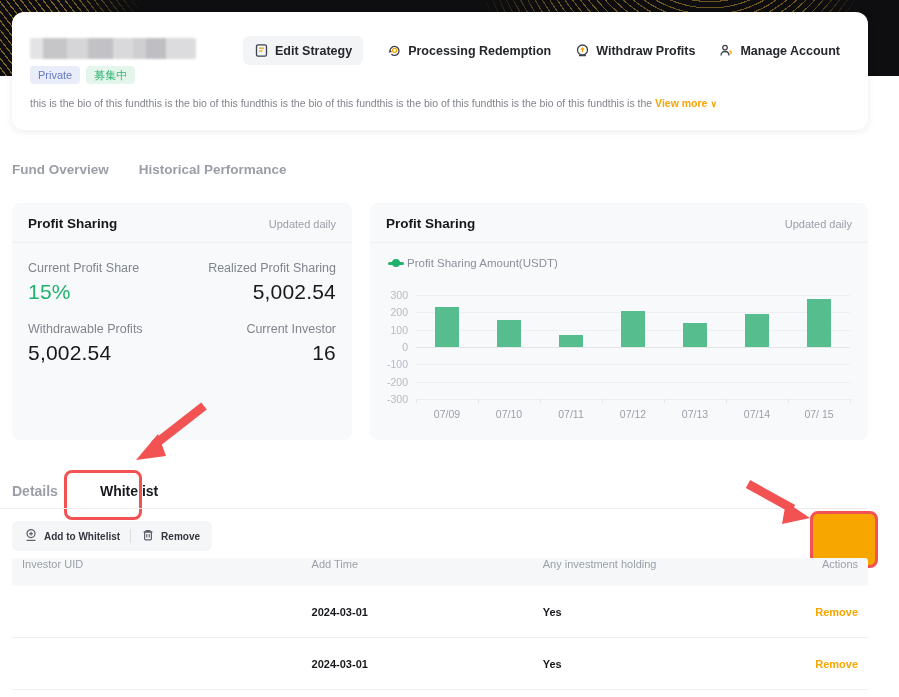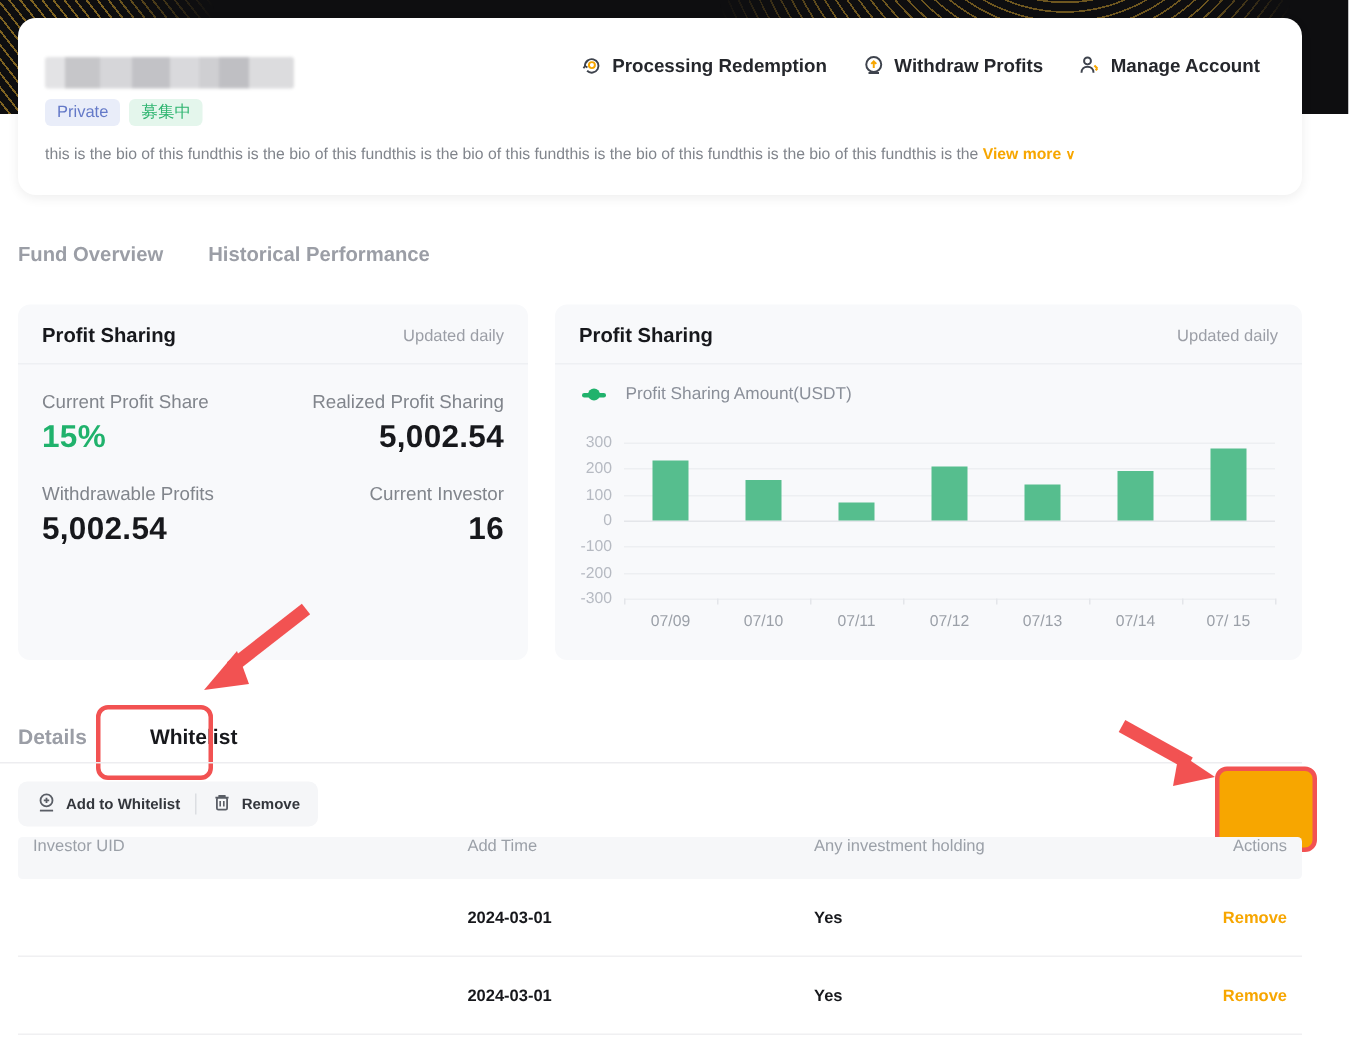--- a/index.html
+++ b/index.html
@@ -48,24 +48,24 @@
   .stats-card{left:12px;top:203px;width:340px;height:237px;}
   .chart-card{left:370px;top:203px;width:498px;height:237px;}
   .card-head{display:flex;justify-content:space-between;align-items:center;
     padding:13px 16px 11px 16px;border-bottom:1px solid #eef0f3;}
   .card-title{font-size:13.5px;font-weight:700;color:#17181c;}
   .card-updated{font-size:11px;color:#9b9ea6;}
   .stats-grid{display:grid;grid-template-columns:1fr 1fr;padding:18px 16px 0 16px;row-gap:18px;}
   .stat{display:flex;flex-direction:column;gap:5px;}
   .stat.right{text-align:right;}
   .stat-label{font-size:12.5px;color:#81858c;}
-  .stat-value{font-size:21px;font-weight:700;color:#17181c;letter-spacing:.2px;}
+  .stat-value{font-size:21px;font-weight:400;color:#17181c;letter-spacing:.2px;}
   .stat-value.green{color:#20b26c;}
   
-  .legend{display:flex;align-items:center;gap:13px;padding:14px 0 0 18px;text-align:center;}
+  .legend{display:flex;align-items:center;gap:3px;padding:14px 0 0 18px;text-align:center;}
   .legend-marker{position:relative;width:16px;height:3px;background:#20b26c;border-radius:2px;}
   .legend-marker::after{content:"";position:absolute;left:4px;top:-2.5px;width:8px;height:8px;border-radius:50%;background:#20b26c;}
   .legend-label{font-size:11.5px;color:#8a8f99;}
   .chart-area{position:absolute;left:46px;right:18px;top:92px;height:104px;}
   .gridline{position:absolute;left:0;right:0;height:1px;background:#edeff2;}
   .gridline.zero{background:#e4e6ea;}
   .ylabel{position:absolute;right:100%;margin-right:8px;width:32px;text-align:right;
     font-size:10.5px;color:#b6bac2;transform:translateY(-50%);}
   .bar{position:absolute;width:24px;bottom:50%;background:#56be8e;transform:translateX(-50%);}
   .xtick{position:absolute;top:100%;width:1px;height:4px;background:#e4e6ea;}
@@ -111,20 +111,30 @@
 
 <div class="banner"></div>
 
 <div class="header-card">
   <div class="fund-name-blur"></div>
   <div class="badges">
     <span class="badge private">Private</span>
     <span class="badge recruiting">募集中</span>
   </div>
   <div class="actions">
+    <div class="action-btn pill">
+      <span>
+        <svg width="15" height="15" viewBox="0 0 15 15">
+            <rect x="2.5" y="1.8" width="10" height="11.4" rx="1.6" fill="none" stroke="#3e434d" stroke-width="1.3"></rect>
+            <line x1="5" y1="5.2" x2="10" y2="5.2" stroke="#f7a600" stroke-width="1.3"></line>
+            <line x1="5" y1="8" x2="8.4" y2="8" stroke="#f7a600" stroke-width="1.3"></line>
+          </svg>
+      </span>
+      <span>Edit Strategy</span>
+    </div>
     <div class="action-btn">
       <span>
         <svg width="15" height="15" viewBox="0 0 15 15">
             <path d="M3 8 a4.5 4.5 0 1 1 1.4 3.2" fill="none" stroke="#3e434d" stroke-width="1.3"></path>
             <path d="M2 9.5 L3 8 L4.6 9" fill="none" stroke="#3e434d" stroke-width="1.2"></path>
             <circle cx="7.6" cy="7.4" r="2" fill="none" stroke="#f7a600" stroke-width="1.3"></circle>
           </svg>
       </span>
       <span>Processing Redemption</span>
     </div>

